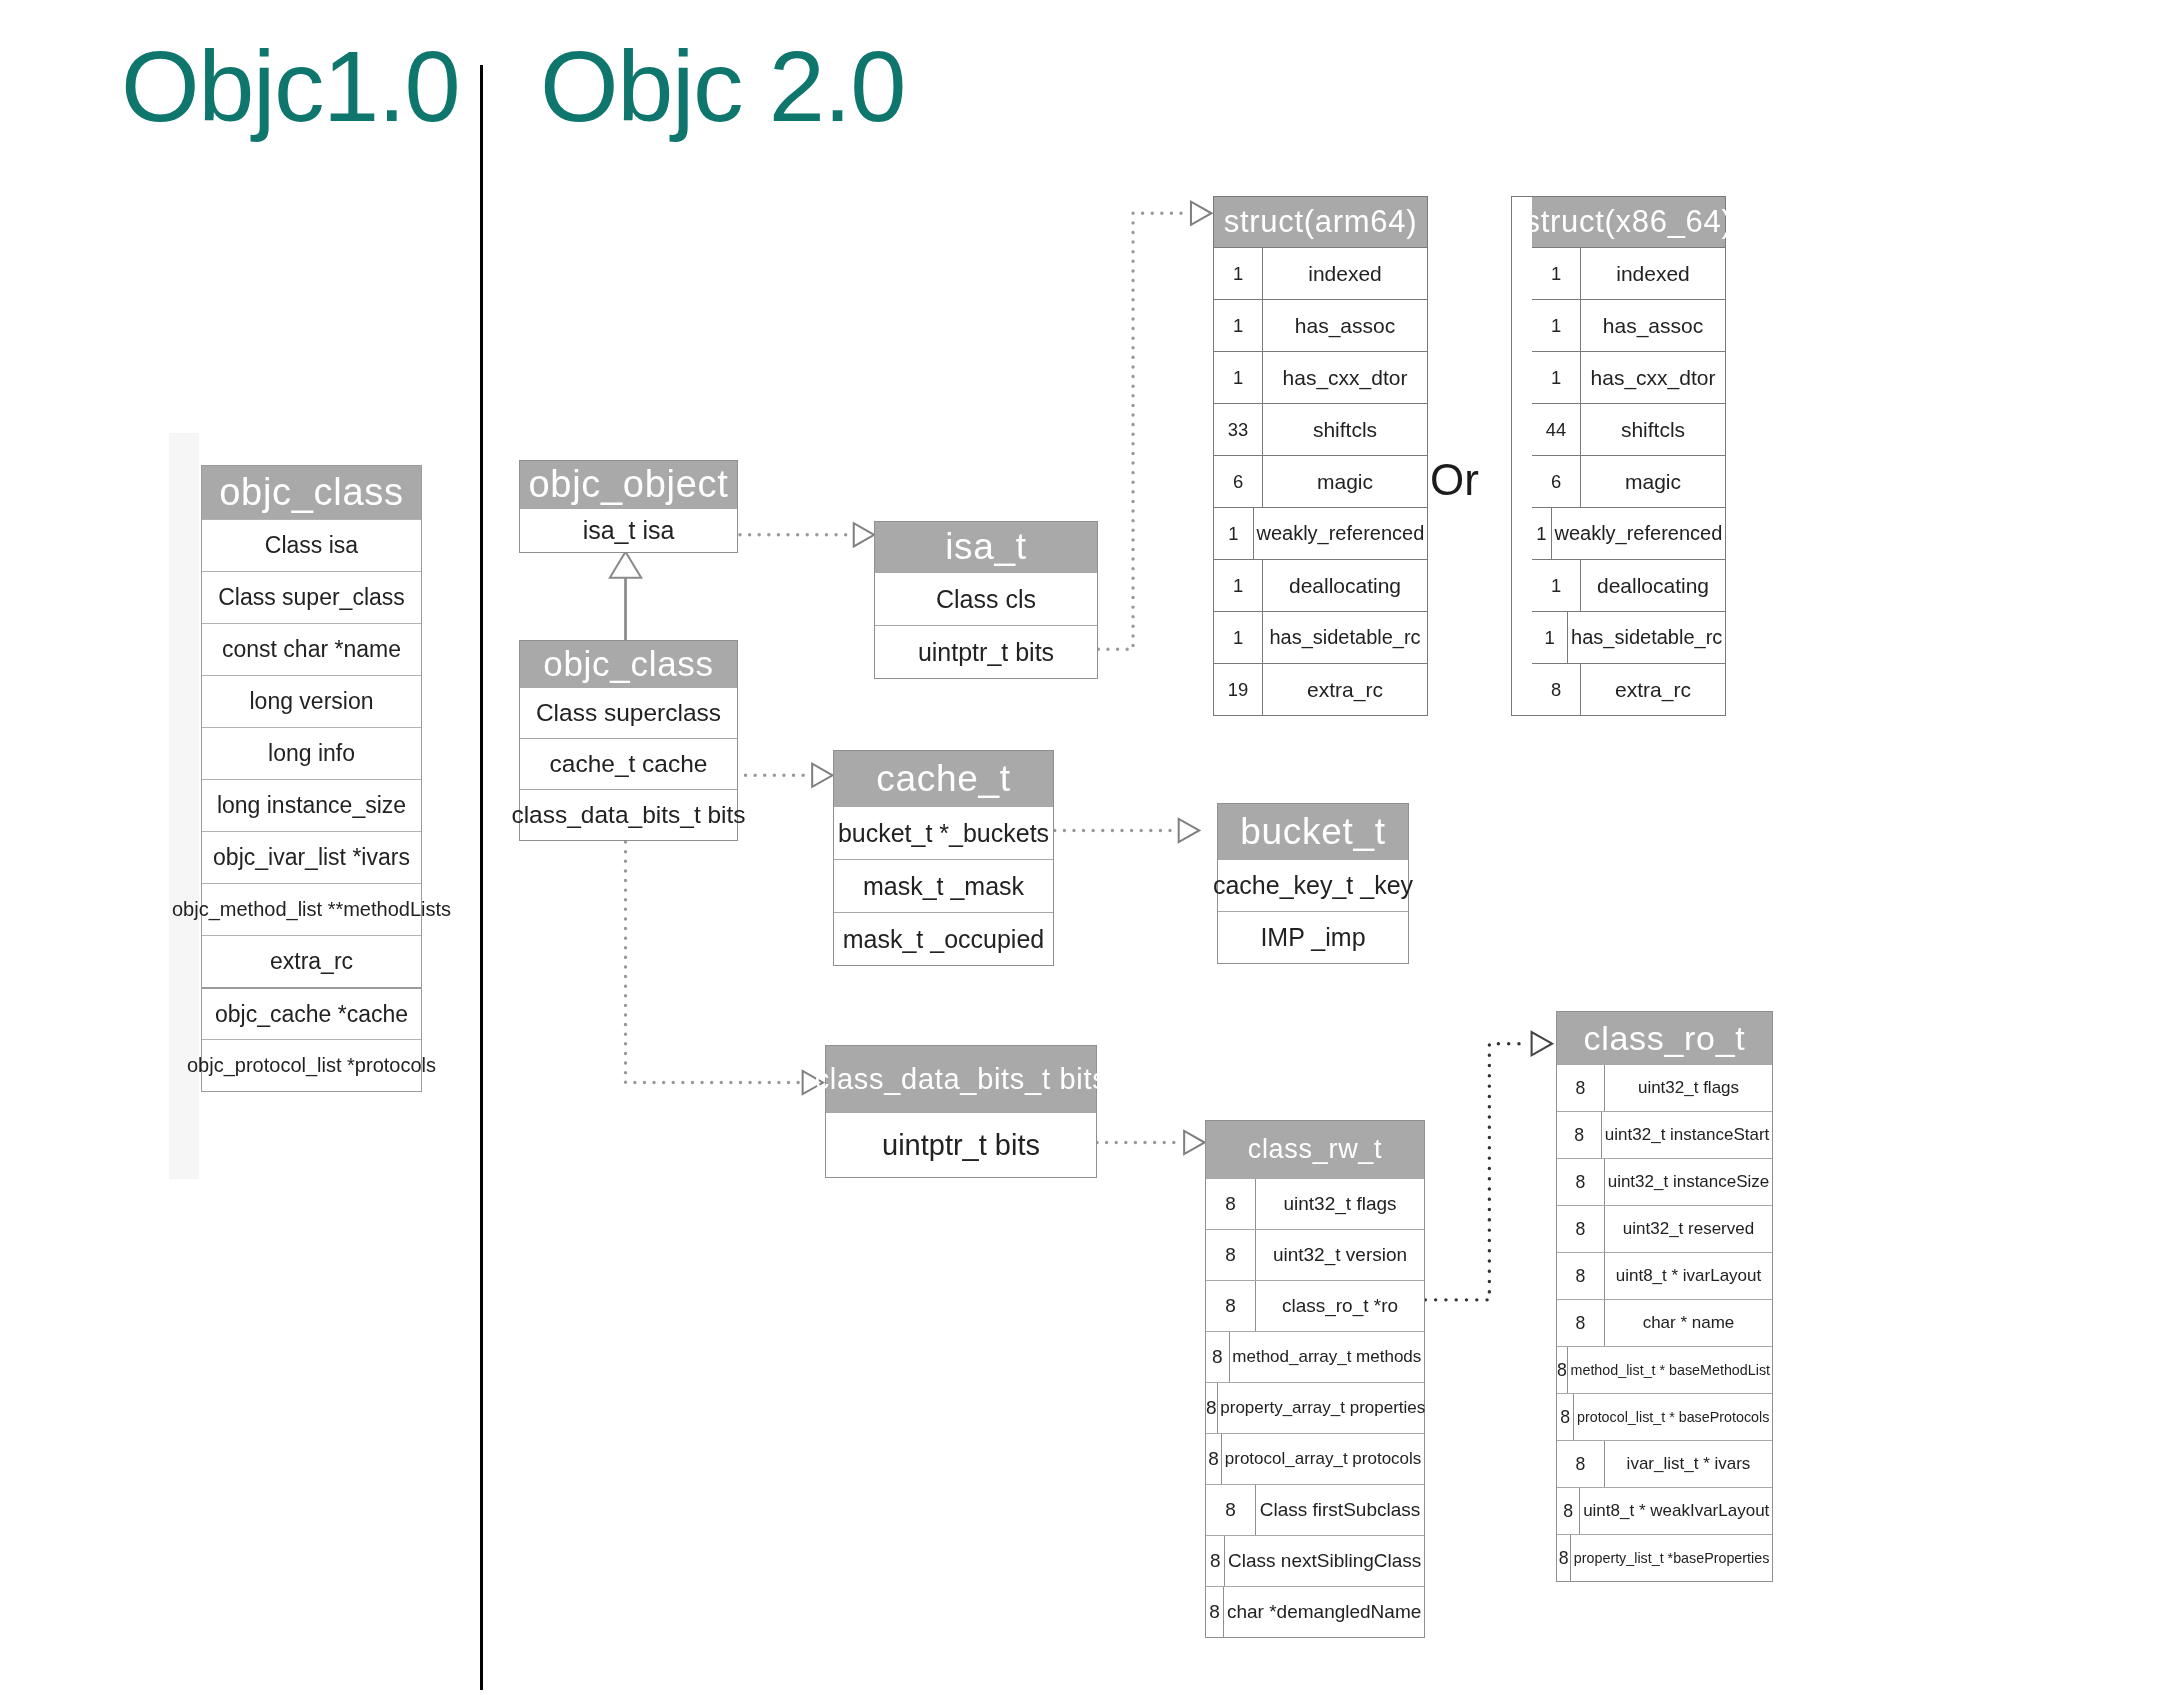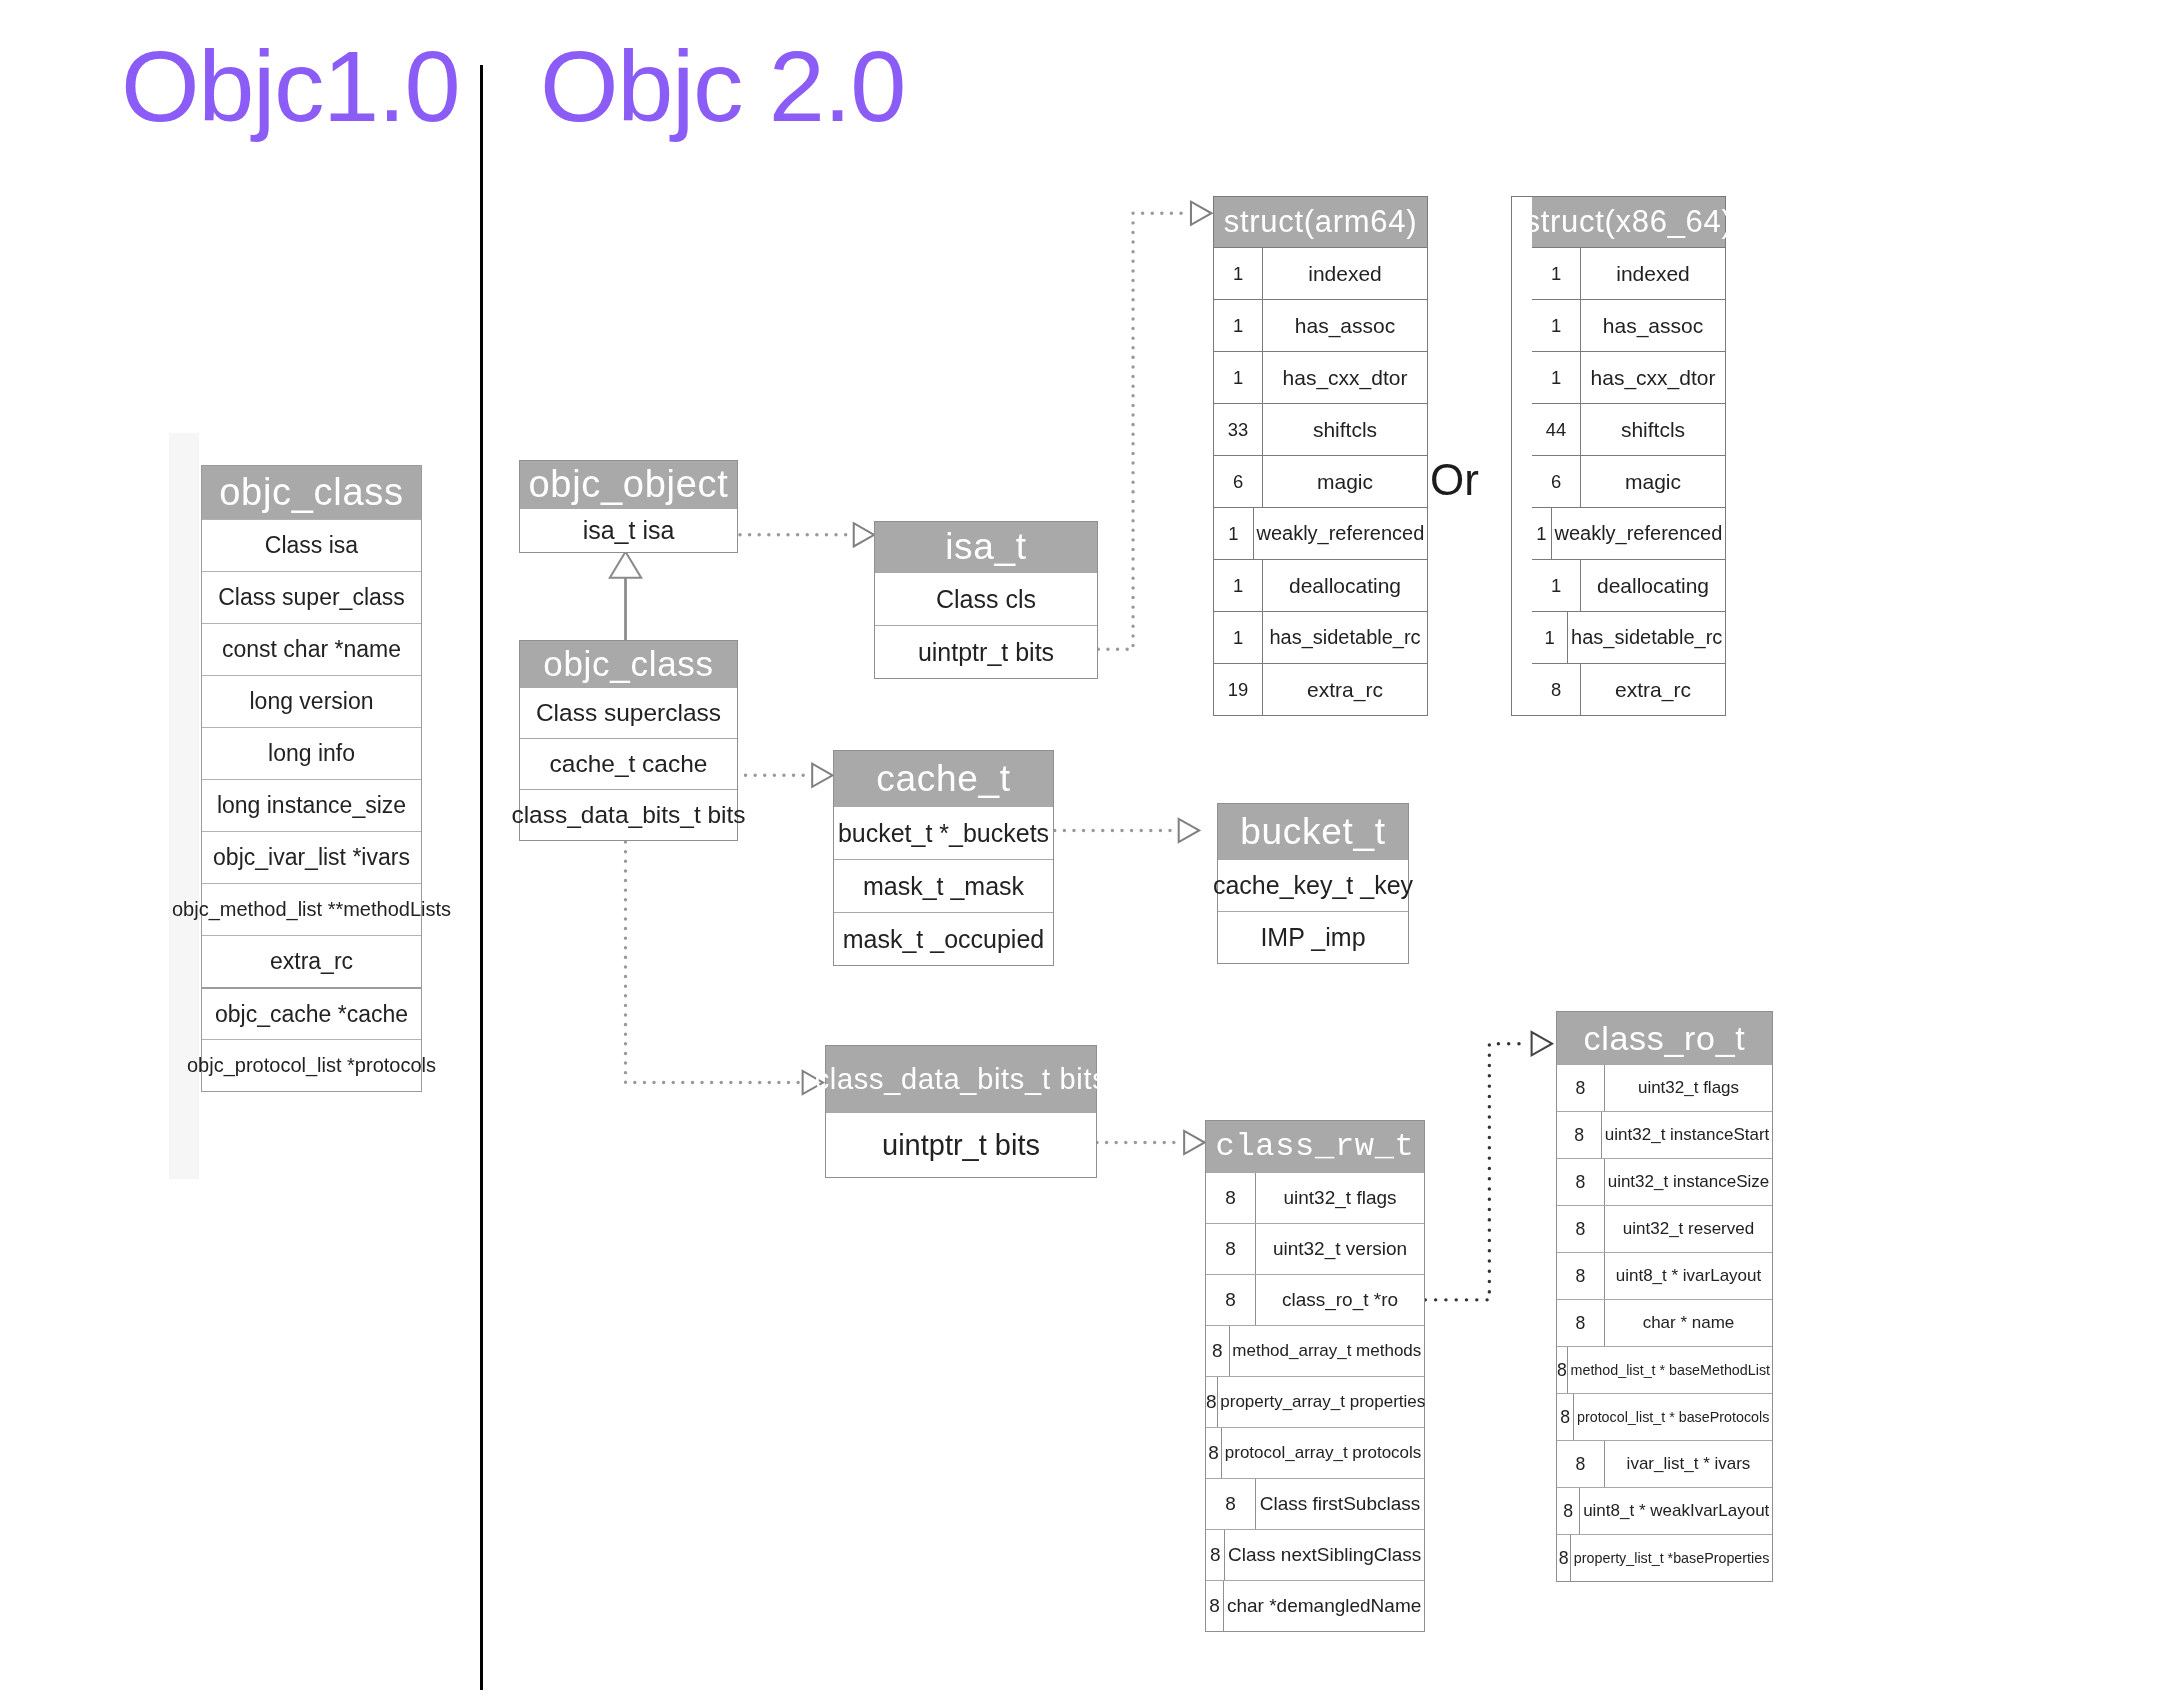--- a/index.html
+++ b/index.html
@@ -1,19 +1,19 @@
 <!DOCTYPE html>
 <html style="font-size:11px"><head>
 <meta charset="utf-8">
 <style>
   html,body{margin:0;padding:0;background:#ffffff;}
   body{width:2183px;height:1695px;position:relative;overflow:hidden;
        font-family:"Liberation Sans", sans-serif;color:#222;}
   
-  .title{position:absolute;color:#8b5cf6;font-size:101px;letter-spacing:-1.4px;white-space:nowrap;text-align:center;}
+  .title{position:absolute;color:#0f766e;font-size:101px;letter-spacing:-1.4px;white-space:nowrap;text-align:center;}
   #title-left{left:121px;top:29px;}
   #title-right{left:540px;top:29px;}
   #divider{position:absolute;left:480px;top:65px;width:3.4px;height:1625px;background:#000;}
   #shadow-band{position:absolute;left:169px;top:433px;width:30px;height:746px;background:#f6f6f6;}
   #or-label{position:absolute;left:1430px;top:455px;font-size:44px;color:#1c1c1c;}
   
   .tbl{position:absolute;background:#fff;border:1.4px solid #8f8f8f;box-sizing:border-box;}
   .tbl .hd{background:#a9a9a9;color:#ffffff;display:flex;align-items:center;justify-content:center;
            font-size:35px;letter-spacing:0.7px;white-space:nowrap;box-sizing:border-box;}
   .tbl .rw{border-top:1.4px solid #a8a8a8;display:flex;align-items:center;justify-content:center;
@@ -65,21 +65,21 @@
 
   #t-bucket{left:1199px;top:803px;width:192px;margin-left:18px;}
   #t-bucket .hd{height:55px;font-size:37px;}
   #t-bucket .rw{height:52px;font-size:25px;}
 
   #t-cdb{left:825px;top:1045px;width:272px;}
   #t-cdb .hd{height:66px;font-size:29px;}
   #t-cdb .rw{height:65px;font-size:29px;}
 
   #t-rw{left:1205px;top:1120px;width:220px;}
-  #t-rw .hd{height:51px;font-size:32px;font-family:Liberation Mono, monospace;}
+  #t-rw .hd{height:57px;font-size:27px;}
   #t-rw .rw2{height:51px;}
   #t-rw .bc{width:50px;font-size:19px;}
   #t-rw .nc{font-size:19px;}
   #t-rw .rw2:nth-of-type(5) .nc,#t-rw .rw2:nth-of-type(6) .nc,#t-rw .rw2:nth-of-type(7) .nc{font-size:17px;}
 
   #t-ro{left:1556px;top:1011px;width:217px;}
   #t-ro .hd{height:52px;font-size:34px;}
   #t-ro .rw2{height:47px;}
   #t-ro .bc{width:48px;font-size:17.7px;}
   #t-ro .nc{font-size:17px;}

